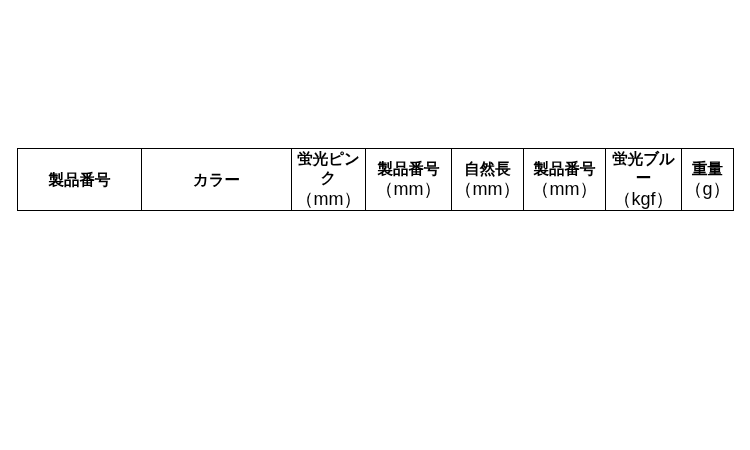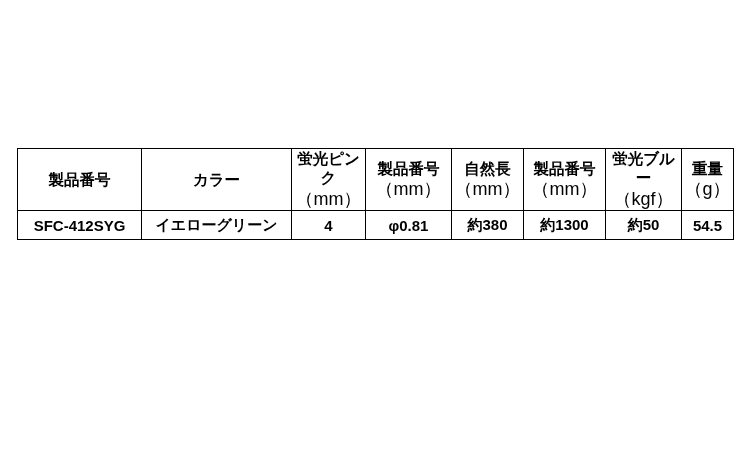--- a/index.html
+++ b/index.html
@@ -110,26 +110,16 @@
             <span>蛍光ブルー</span>
             <span class="unit">（kgf）</span>
           </th>
           <th>
             <span>重量</span>
             <span class="unit">（g）</span>
           </th>
         </tr>
       </thead>
       <tbody>
-        <tr>
-          <td>SFC-412SYG</td>
-          <td>イエローグリーン</td>
-          <td>4</td>
-          <td>φ0.81</td>
-          <td>約380</td>
-          <td>約1300</td>
-          <td>約50</td>
-          <td>54.5</td>
-        </tr>
       </tbody>
     </table>
   </div>
 </div>
 
 </body></html>

